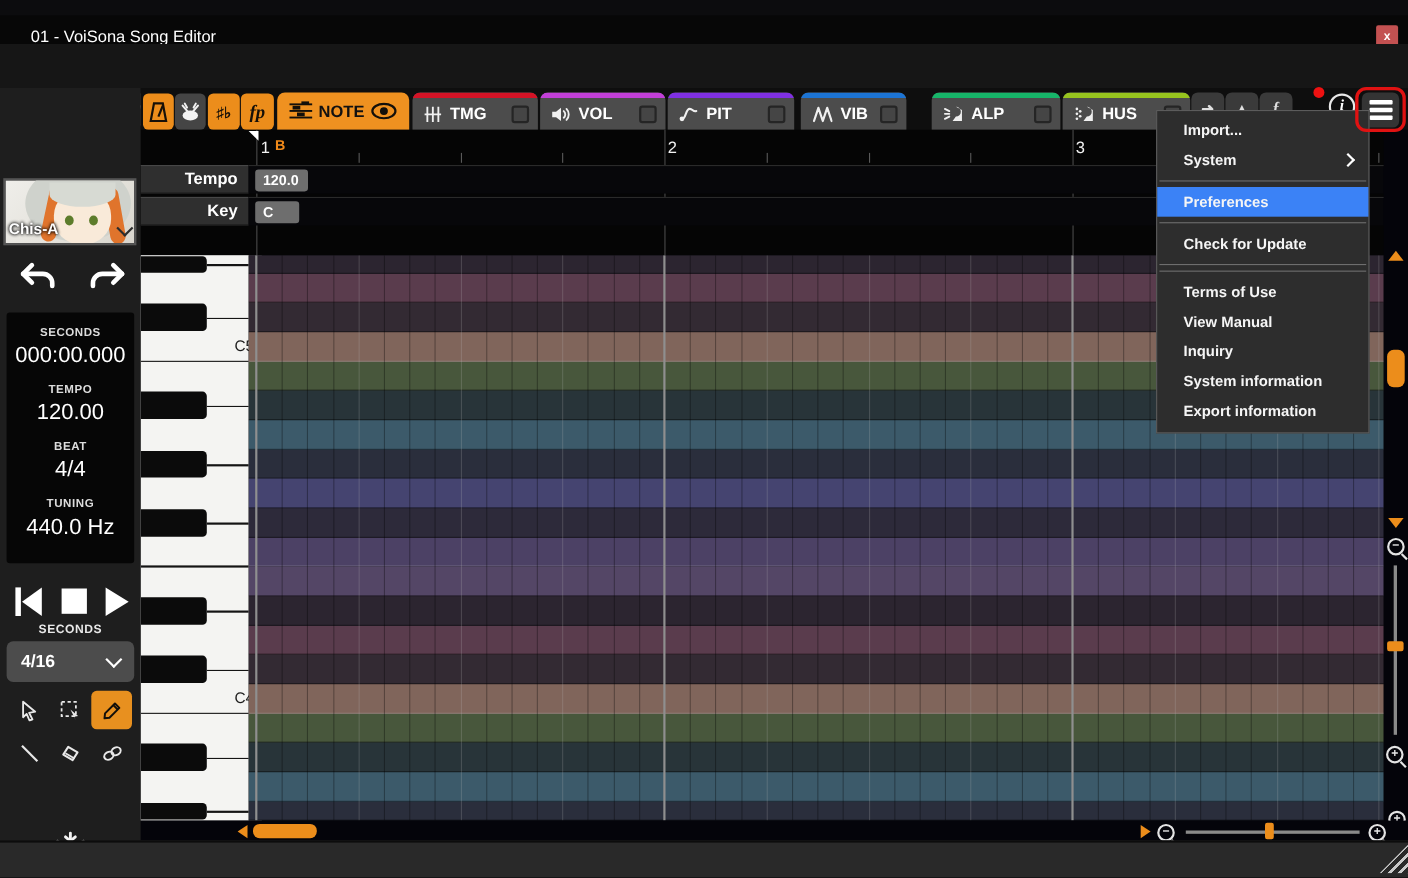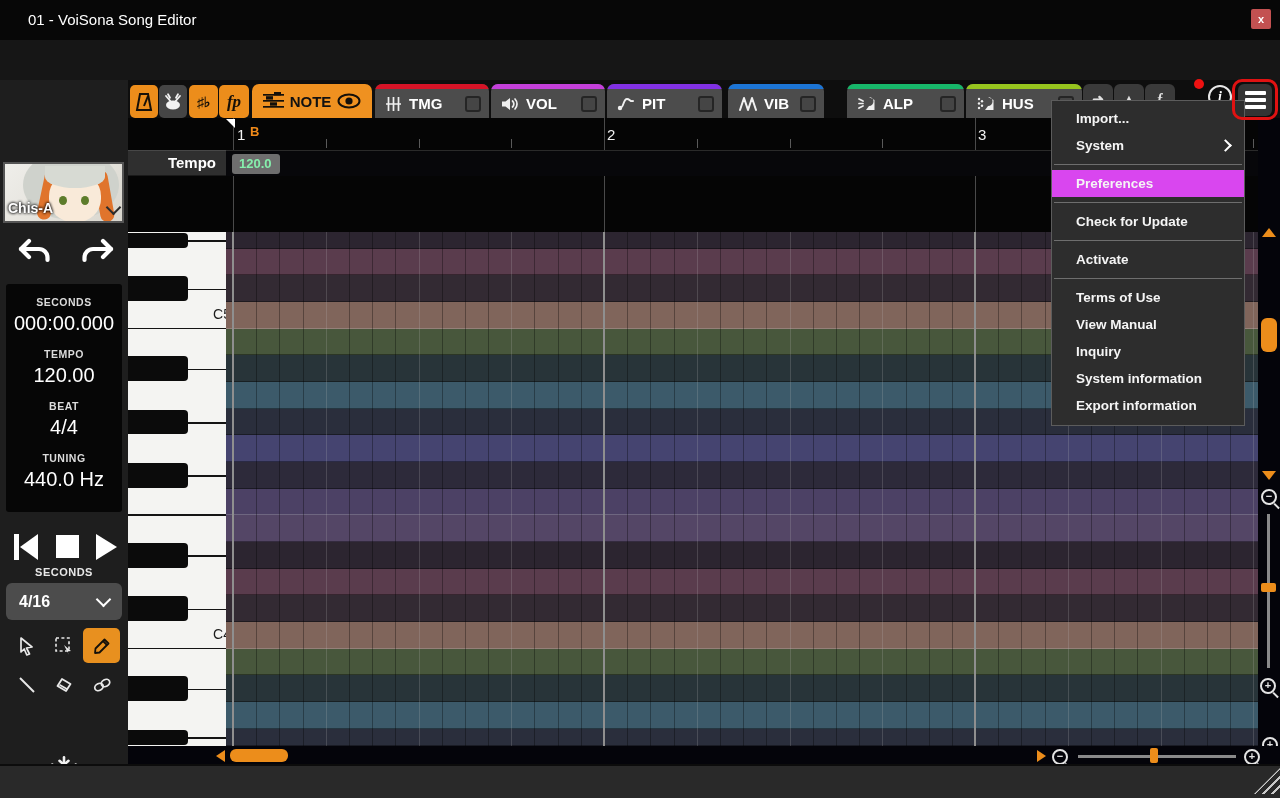--- a/index.html
+++ b/index.html
@@ -1,20 +1,20 @@
 <!DOCTYPE html>
 <html><head>
 <meta charset="utf-8">
 <style>
   html,body{margin:0;padding:0;background:#000;}
   #app{position:relative;width:1280px;height:798px;background:#0c0c0e;overflow:hidden;
        font-family:"Liberation Sans",sans-serif;-webkit-font-smoothing:antialiased;}
   .abs{position:absolute;}
   
-  #titlebar{left:0;top:0;width:1280px;height:48px;background:#070707;}
+  #titlebar{left:0;top:14px;width:1280px;height:48px;background:#070707;}
   #title{left:28px;top:11px;color:#fff;font-size:15px;}
   #closebtn{left:1251px;top:9px;width:20px;height:20px;background:#c35151;border-radius:2px;
             color:#fff;font-size:11px;font-weight:bold;display:flex;align-items:center;justify-content:center;}
   
   #toolbar{left:0;top:40px;width:1280px;height:40px;background:#161616;}
   .tbgroup{position:absolute;top:45px;height:29px;display:flex;gap:2px;}
   .tbtn{height:29px;display:flex;align-items:center;justify-content:center;background:#4e4e4e;
         border:1px solid #6e6e6e;border-radius:4px;color:#fff;font-size:14px;font-weight:bold;box-sizing:border-box;}
   .pwrbtn{background:#fff;border-color:#999;}
   .pwrglyph{width:17px;height:17px;border-radius:50%;background:conic-gradient(from 150deg,#0e0e0e 0 295deg,transparent 295deg 360deg);}
@@ -82,21 +82,21 @@
   #hambtn{left:1238px;top:84px;width:34px;height:32px;background:#343434;border-radius:6px;display:flex;flex-direction:column;align-items:center;justify-content:center;gap:3.5px;}
   #hambtn i{display:block;width:21px;height:3.4px;background:#fff;border-radius:1px;}
   #annotbox{left:1232px;top:79px;width:46px;height:41px;border:3.4px solid #e01212;border-radius:10px;z-index:70;box-sizing:border-box;}
   
   #rulerwrap{left:128px;top:118px;width:1130px;height:114px;background:#050505;}
   .mnum{position:absolute;top:8px;color:#f2f2f2;font-size:15px;}
   #bmark{position:absolute;top:6px;color:#f08a1a;font-size:13px;font-weight:bold;}
   .prow{position:absolute;left:0;width:1130px;height:26px;}
   .plabelcell{position:absolute;left:0;top:0;width:98px;height:26px;background:#2f2f2f;border-top:1px solid #474747;border-bottom:1px solid #1a1a1a;box-sizing:border-box;color:#fff;font-size:15px;font-weight:bold;text-align:right;padding:3px 10px 0 0;}
   .pvalarea{position:absolute;left:98px;top:0;right:0;height:26px;background:#07070a;border-top:1px solid #2a2a2a;box-sizing:border-box;}
-  .badge{position:absolute;left:6px;top:3px;height:20px;background:#6e6e6e;border-radius:3px;color:#86efac;font-size:13px;font-weight:bold;padding:2px 8px 0 7px;box-sizing:border-box;min-width:40px;}
+  .badge{position:absolute;left:6px;top:3px;height:20px;background:#6e6e6e;border-radius:3px;color:#ffffff;font-size:13px;font-weight:bold;padding:2px 8px 0 7px;box-sizing:border-box;min-width:40px;}
   #playflag{left:226px;top:119px;width:0;height:0;border-top:9px solid #fff;border-left:9px solid transparent;}
   #rulersliver{left:1277px;top:120px;width:3px;height:26px;background:#e8e8e8;}
   
   #piano{left:128px;top:232px;width:110px;height:514px;background:#f4f4f2;overflow:hidden;}
   #grid{left:226px;top:232px;width:1032px;height:514px;background:#0a0a0c;overflow:hidden;}
   .grow,.vline,.bkey,.kline,.klabel{position:absolute;}
   .grow{left:0;right:0;box-sizing:border-box;}
   .vline{top:0;bottom:0;}
   .bkey{left:0;width:60px;background:#0b0b0b;border-radius:0 4px 4px 0;}
   .kline{background:#141414;height:1.6px;}
@@ -112,21 +112,21 @@
   .mag{width:12px;height:12px;border:2px solid #e4e4e4;border-radius:50%;position:absolute;}
   .mag::after{content:'';position:absolute;width:7px;height:2.4px;background:#e4e4e4;bottom:-4px;right:-5px;transform:rotate(45deg);}
   .mag span{position:absolute;left:0;top:-1px;width:12px;height:12px;display:flex;align-items:center;justify-content:center;color:#e4e4e4;font-size:11px;font-weight:bold;}
   .sliderline{background:#8a8a8a;}
   
   #bottombar{left:0;top:764px;width:1280px;height:34px;background:#292929;border-top:2px solid #0c0c0c;box-sizing:border-box;}
   #grip{left:1254px;top:768px;width:26px;height:26px;background:repeating-linear-gradient(135deg,transparent 0 4px,#c9c9c9 4px 6.5px);clip-path:polygon(100% 0,100% 100%,0 100%);}
   
   #menu{left:1051px;top:100px;width:194px;background:#2d2d2d;border:1px solid #5c5c5c;z-index:50;padding:4px 0 6px 0;box-sizing:border-box;}
   .mitem{position:relative;height:27px;display:flex;align-items:center;color:#f5f5f5;font-size:13.5px;font-weight:bold;padding-left:24px;}
-  .mitem.hl{background:#d946ef;}
+  .mitem.hl{background:#3b82f6;}
   .msep{height:1px;background:#6e6e6e;margin:5px 2px;}
   .subchev{position:absolute;right:14px;width:7px;height:7px;border-right:2.6px solid #fff;border-top:2.6px solid #fff;transform:rotate(45deg);}
 </style>
 </head>
 <body>
 
 <div id="app">
 
   <div class="abs" id="titlebar">
     <div class="abs" id="title">01 - VoiSona Song Editor</div>
@@ -411,20 +411,26 @@
         <div style="position: absolute; left: 847.08px; top: 0px; width: 1px; height: 114px; background: rgb(74, 74, 74);"></div>
         <div style="position: absolute; left: 939.84px; top: 21px; width: 1px; height: 9px; background: rgb(90, 90, 90);"></div>
         <div style="position: absolute; left: 1032.6px; top: 21px; width: 1px; height: 9px; background: rgb(90, 90, 90);"></div>
         <div style="position: absolute; left: 1125.36px; top: 21px; width: 1px; height: 9px; background: rgb(90, 90, 90);"></div>
       </div>
 
     <div class="prow" style="top:32px;">
       <div class="plabelcell">Tempo</div>
       <div class="pvalarea">
           <span class="badge">120.0</span>
+        </div>
+    </div>
+    <div class="prow" style="top:61px;">
+      <div class="plabelcell">Key</div>
+      <div class="pvalarea">
+          <span class="badge">C</span>
         </div>
     </div>
   </div>
   <div class="abs" id="playflag"></div>
   <div class="abs" id="rulersliver"></div>
 
   <div class="abs" id="piano">
       <div class="bkey" style="top: 1px; height: 14.7px;"></div>
       <div class="kline" style="left: 60px; width: 38px; top: 8.35px;"></div>
       <div class="bkey" style="top: 44.37px; height: 24.67px;"></div>
@@ -553,21 +559,20 @@
     <div class="mitem">Import...</div>
     <div class="mitem">
         <span>System</span>
         <span class="subchev"></span>
       </div>
     <div class="msep"></div>
     <div class="mitem hl">Preferences</div>
     <div class="msep"></div>
     <div class="mitem">Check for Update</div>
     <div class="msep"></div>
-    <div class="mitem">Activate</div>
     <div class="msep"></div>
     <div class="mitem">Terms of Use</div>
     <div class="mitem">View Manual</div>
     <div class="mitem">Inquiry</div>
     <div class="mitem">System information</div>
     <div class="mitem">Export information</div>
   </div>
 
   <div class="abs" id="annotbox"></div>
 

